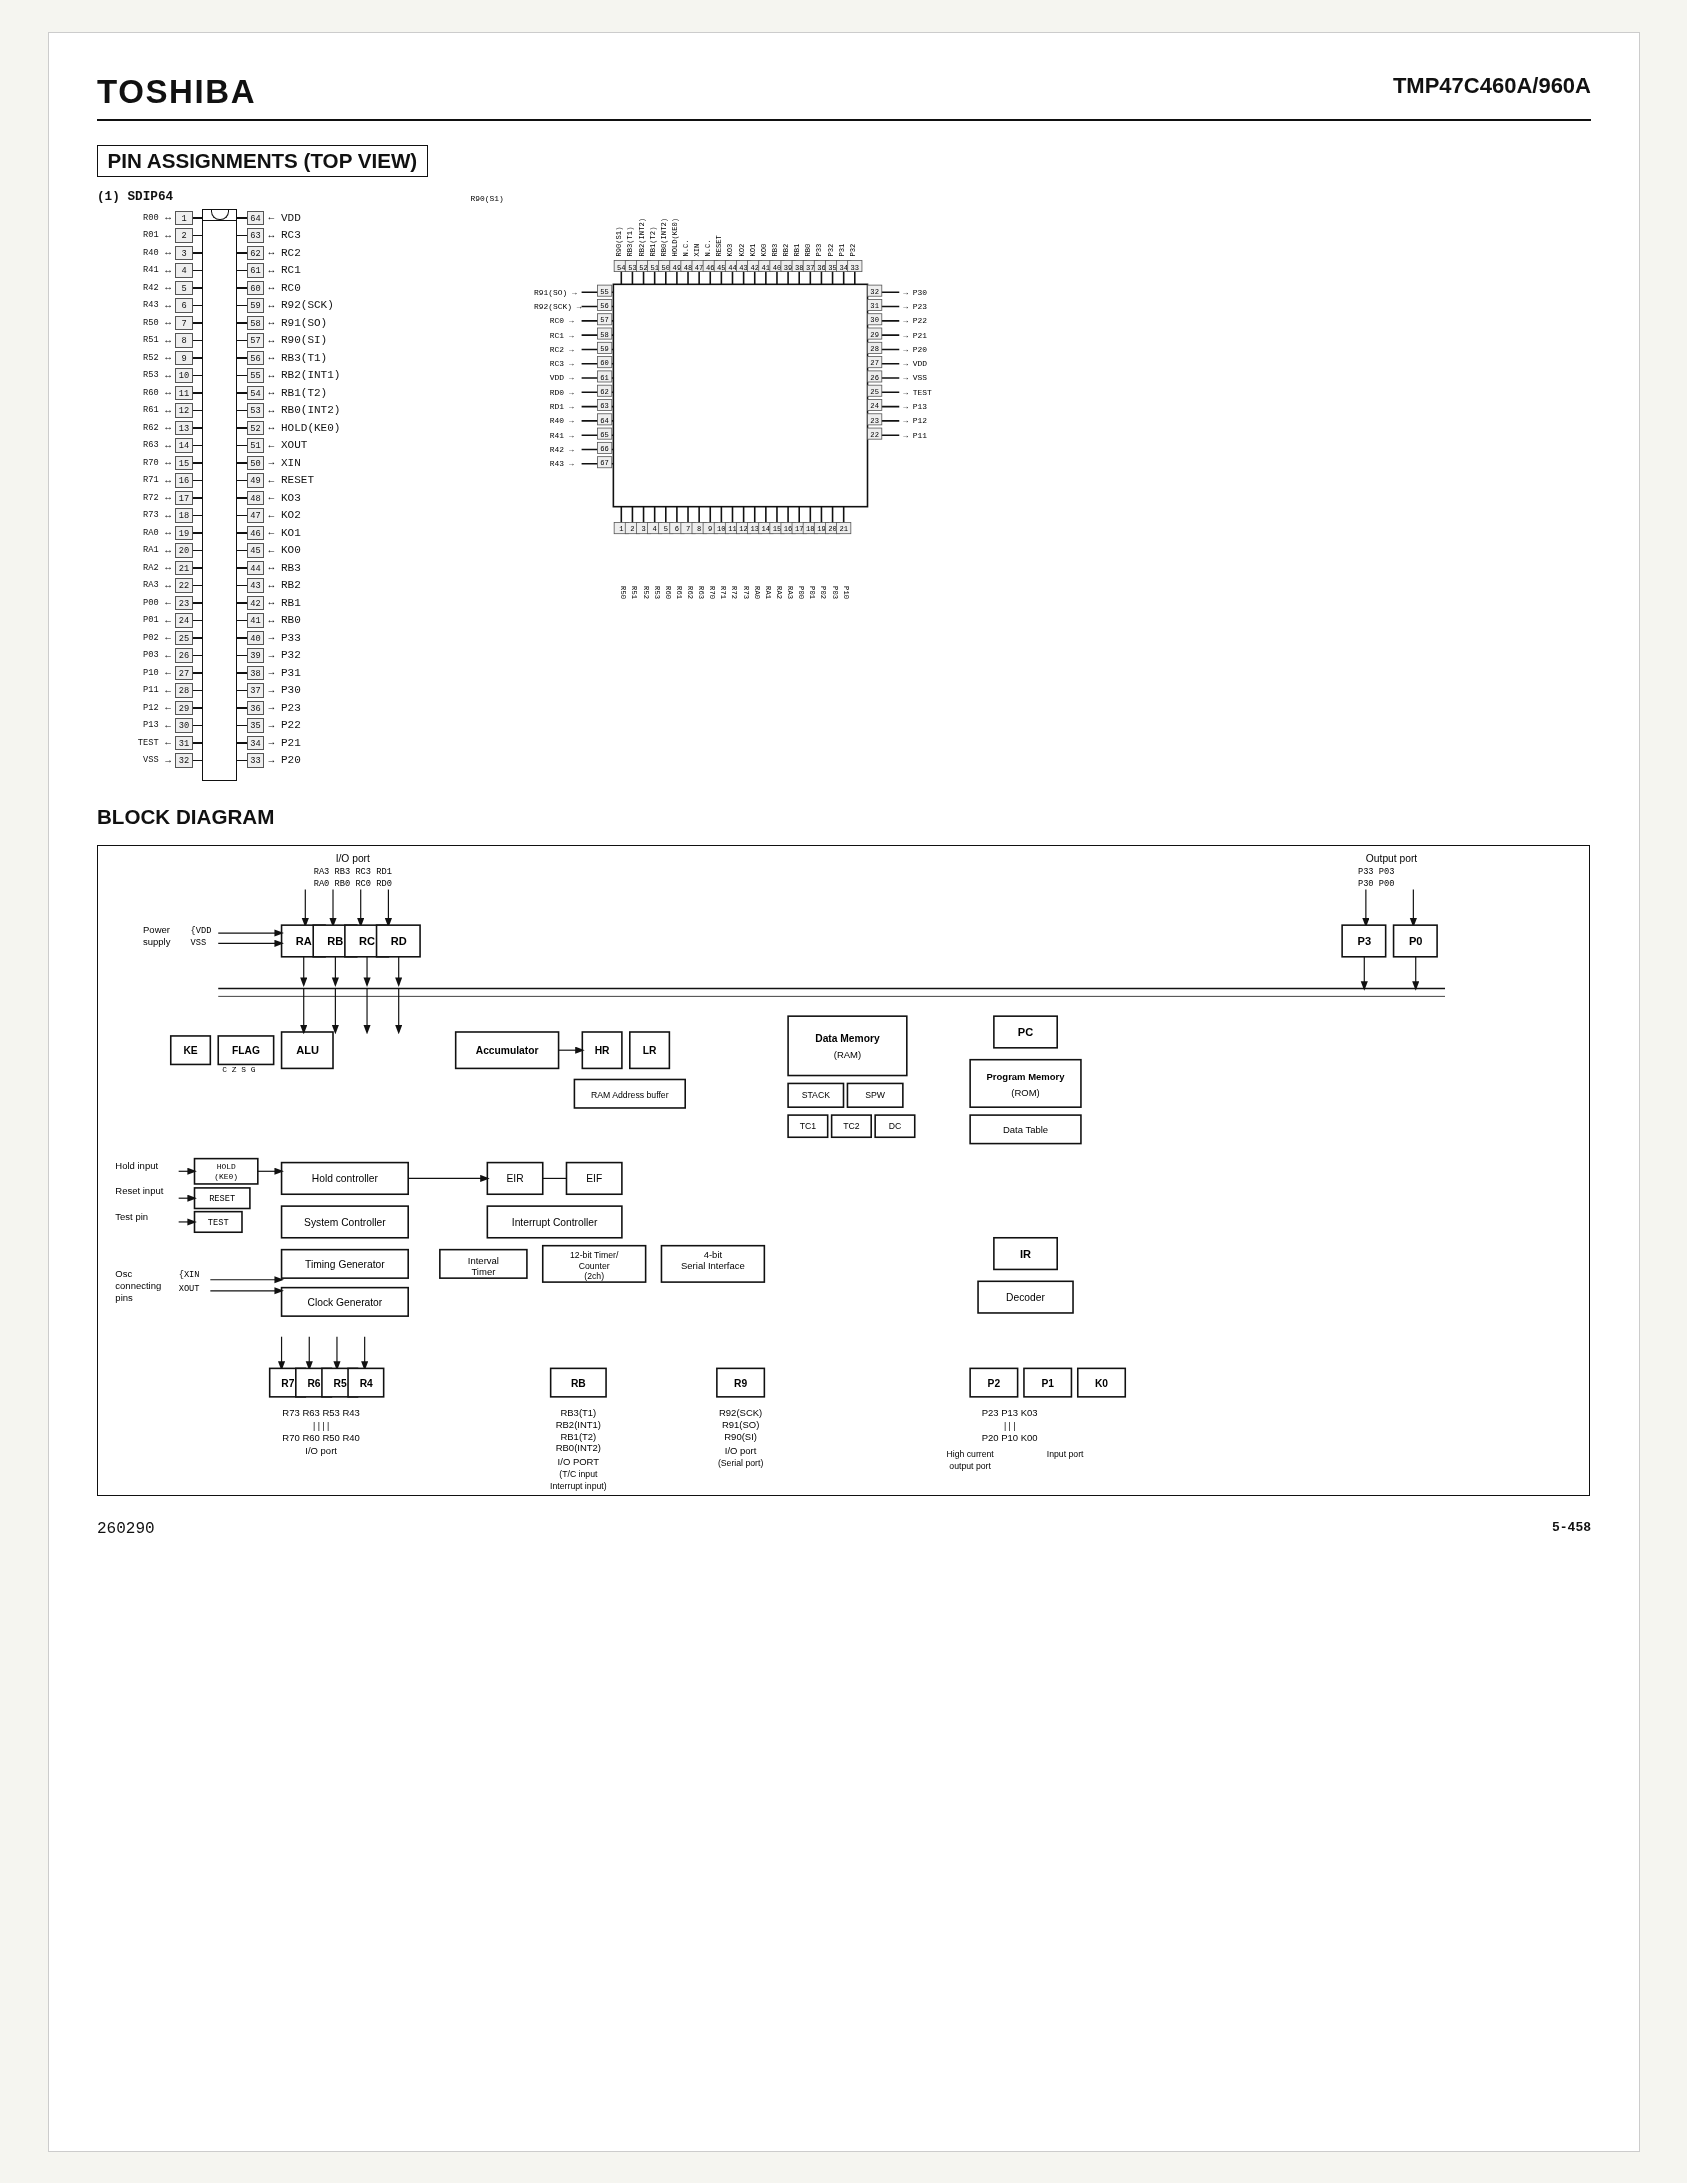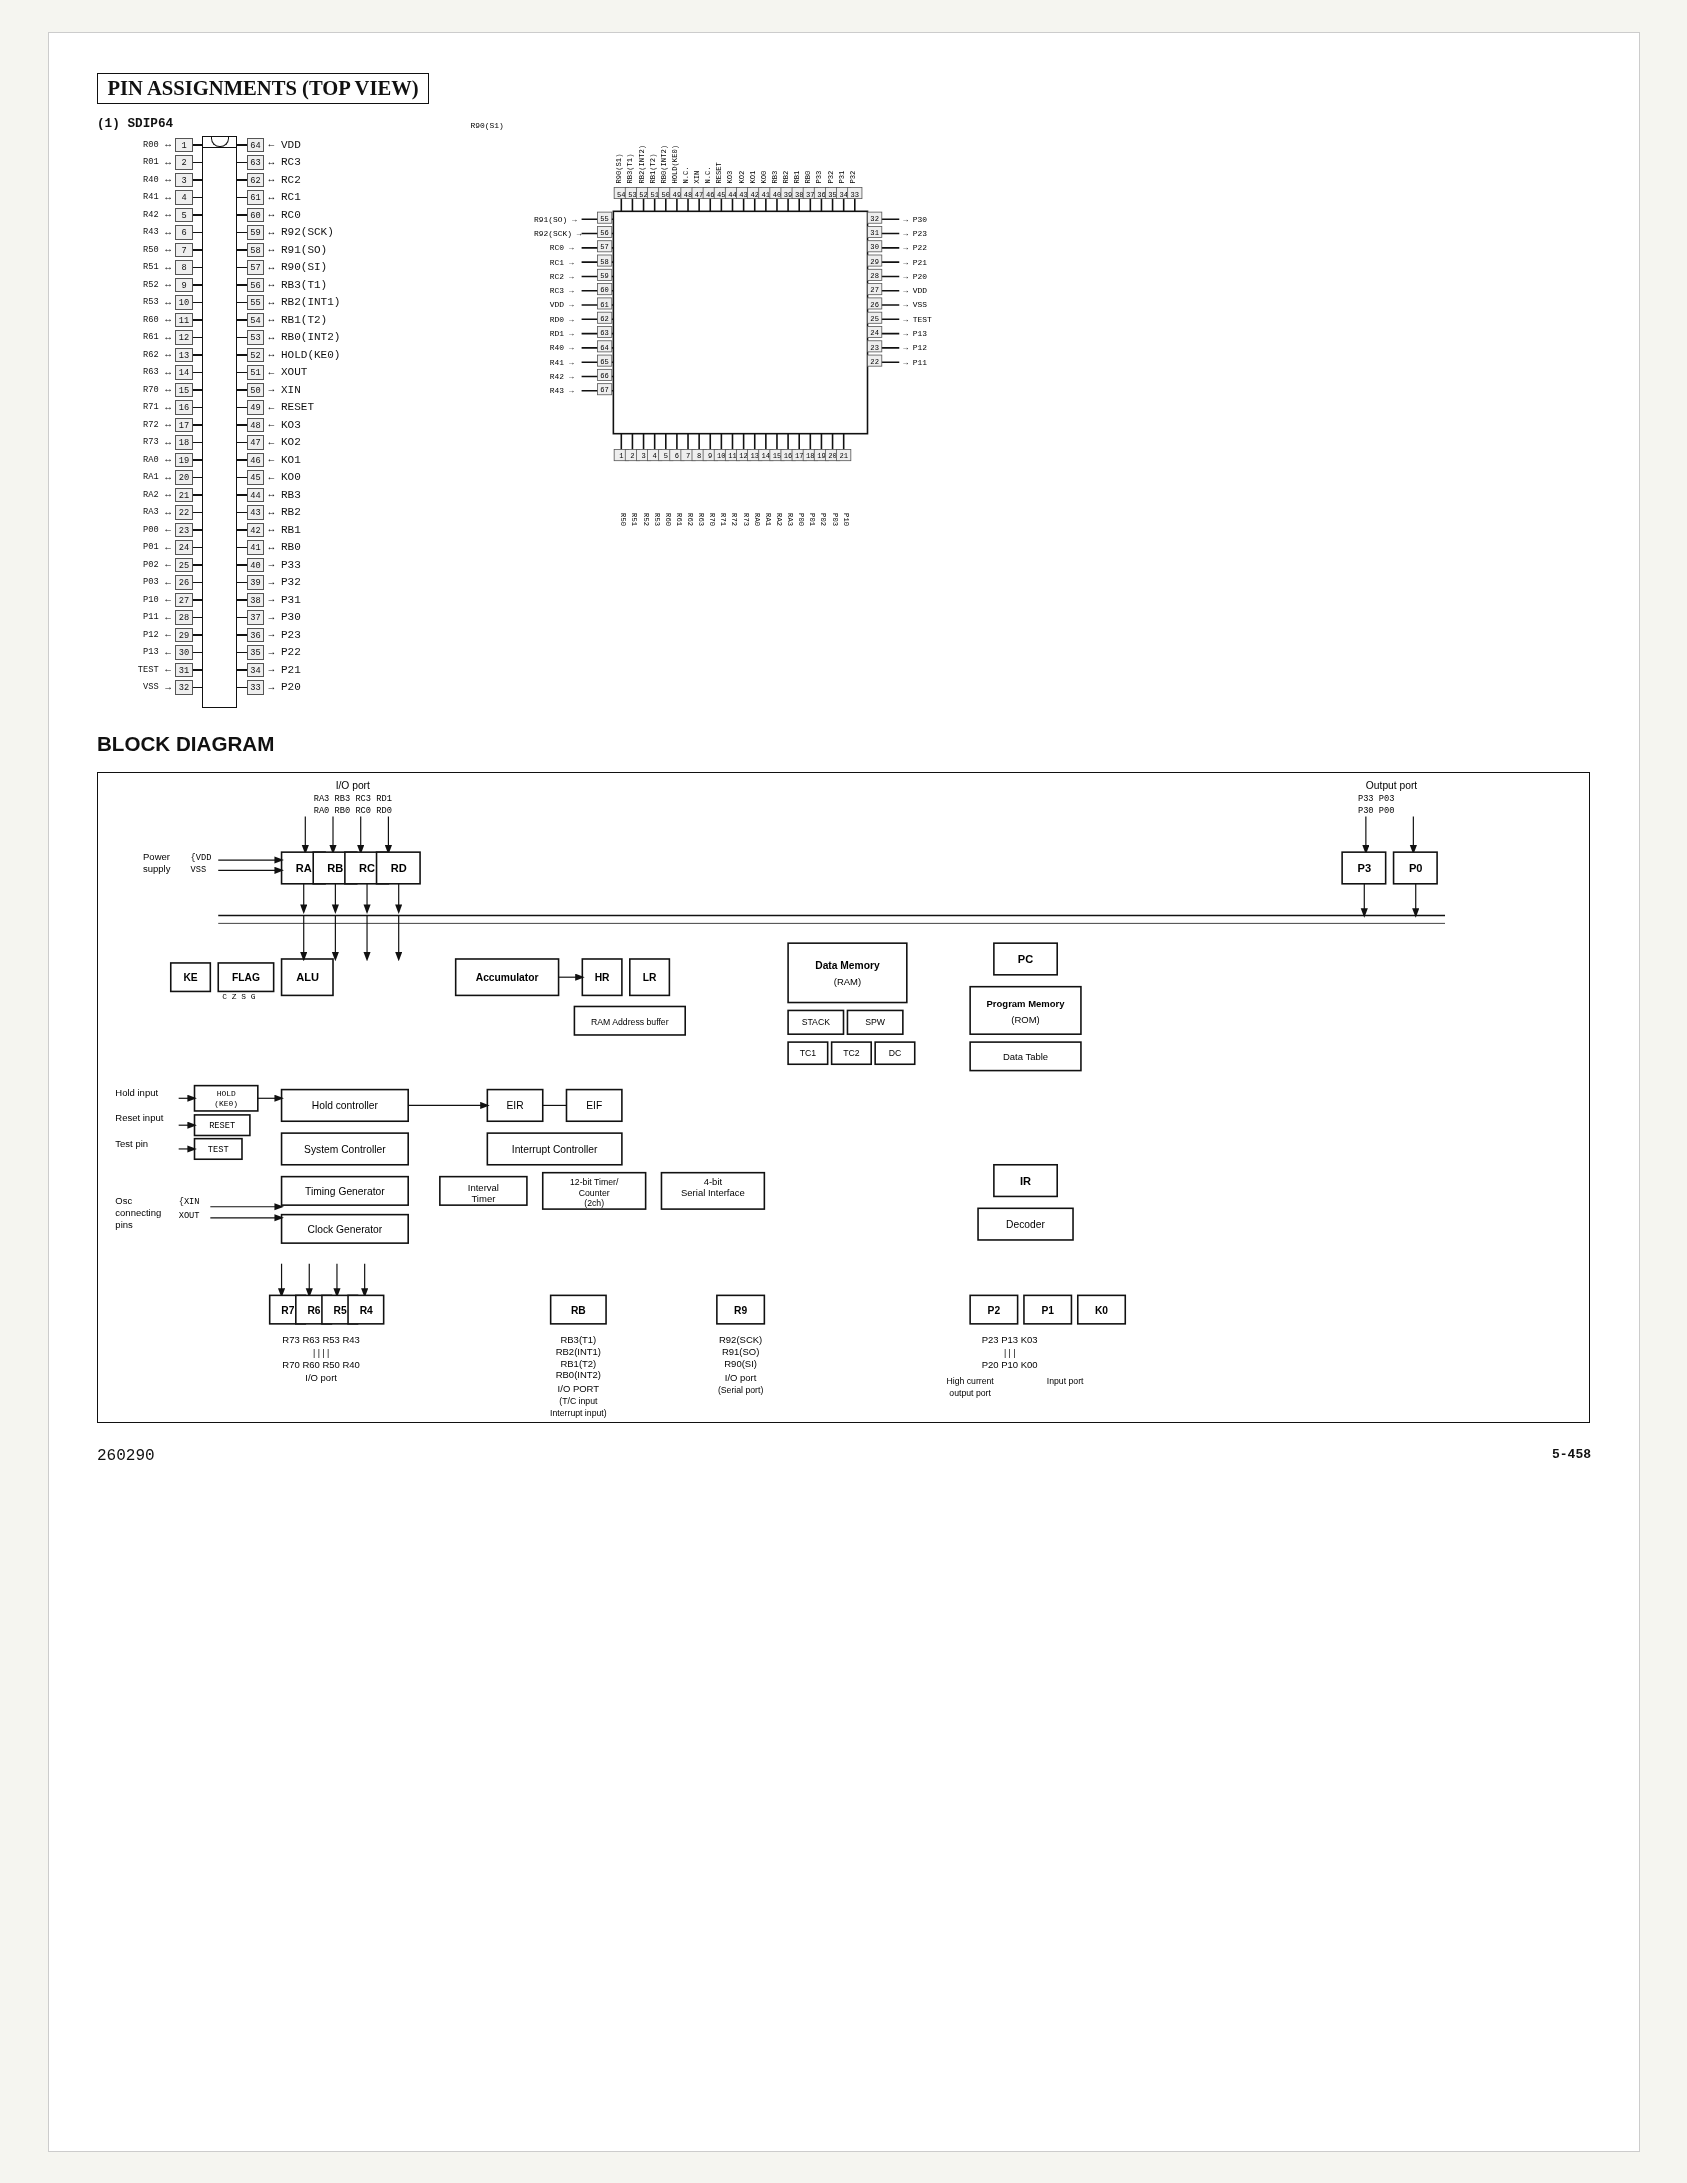--- a/index.html
+++ b/index.html
@@ -34,21 +34,21 @@
       font-family: Arial, sans-serif;
     }
     .header-part {
       font-size: 22px;
       font-weight: 700;
       font-family: Arial, sans-serif;
     }
     .section-title {
       font-size: 20.6px;
       font-weight: 700;
-      font-family: Liberation Serif, serif;
+      font-family: Liberation Sans, sans-serif;
       margin-bottom: 12px;
       border: 1.6px solid #111;
       display: inline-block;
       padding: 3.2px 9.5px;
     }
     .pin-section {
       margin-bottom: 24px;
     }
     .pin-diagrams {
       display: flex;
@@ -113,20 +113,24 @@
       font-size: 9.5px;
       width: 14.3px;
       text-align: center;
     }
   </style>
 </head>
 <body>
 
 <div class="page">
 
+  <div class="header">
+    <div class="header-title">TOSHIBA</div>
+    <div class="header-part">TMP47C460A/960A</div>
+  </div>
 
   <div class="pin-section">
     <div class="section-title">PIN ASSIGNMENTS (TOP VIEW)</div>
 
     <div class="pin-diagrams">
 
       <div style="position:relative;">
         <div style="font-size:12.7px;font-weight:700;margin-bottom:4.8px;">(1) SDIP64</div>
 
         <div style="display:flex;align-items:flex-start;">

